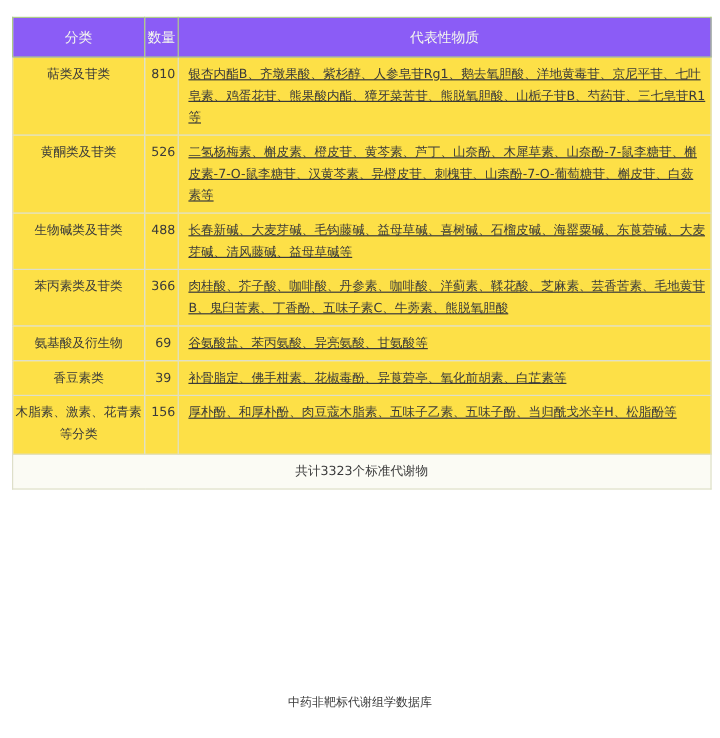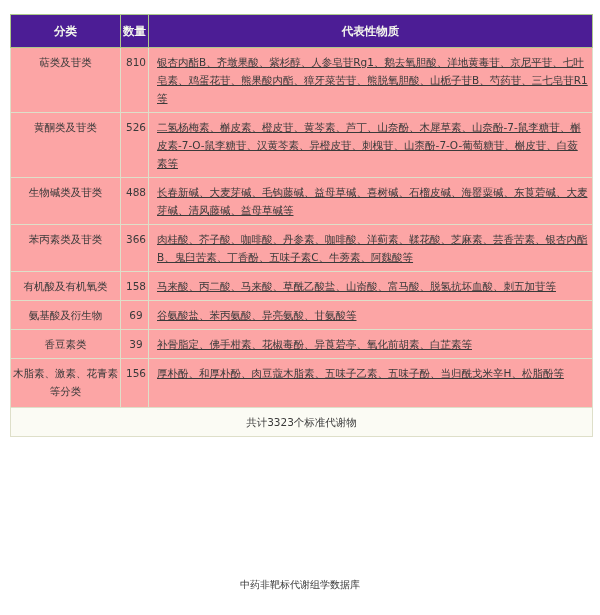--- a/index.html
+++ b/index.html
@@ -10,28 +10,28 @@
   }
   .tbl {
     position: absolute; left: 10px; top: 14px; width: 582px;
     border-collapse: collapse; table-layout: fixed;
     font-size: 10.5px;
   }
   .tbl col.c1 { width: 110px; }
   .tbl col.c2 { width: 28px; }
   .tbl col.c3 { width: 444px; }
   .tbl th {
-    background: #4c1d95; color: #f4f7ee; font-weight: bold;
+    background: #8b5cf6; color: #f4f7ee; font-weight: normal;
     font-size: 11.5px; height: 32px; padding: 0;
     border: 1px solid #adc98a;
   }
   .tbl td {
     border: 1px solid #dedfc9;
     padding: 5px 16px; line-height: 18px; vertical-align: top;
-    background: #fca5a5;
+    background: #fde047;
   }
   .tbl td.cat { text-align: center; padding-left: 2px; padding-right: 2px; }
   .tbl td.num { text-align: center; padding-left: 5px; padding-right: 2px; }
   .tbl td.sub { padding-left: 8px; padding-right: 4px; text-decoration: underline; }
   .tbl tr.total td {
     background: #fbfbf4; text-align: center; height: 18px; padding: 5px 0;
   }
   .caption {
     position: absolute; left: 0; width: 600px; top: 578px;
     text-align: center; font-size: 10px; color: #3a3a3a;
@@ -65,26 +65,21 @@
       <td class="sub">二氢杨梅素、槲皮素、橙皮苷、黄芩素、芦丁、山奈酚、木犀草素、山奈酚-7-鼠李糖苷、槲皮素-7-O-鼠李糖苷、汉黄芩素、异橙皮苷、刺槐苷、山柰酚-7-O-葡萄糖苷、槲皮苷、白蔹素等</td>
     </tr>
     <tr style="height:45px">
       <td class="cat">生物碱类及苷类</td>
       <td class="num">488</td>
       <td class="sub">长春新碱、大麦芽碱、毛钩藤碱、益母草碱、喜树碱、石榴皮碱、海罂粟碱、东莨菪碱、大麦芽碱、清风藤碱、益母草碱等</td>
     </tr>
     <tr style="height:46px">
       <td class="cat">苯丙素类及苷类</td>
       <td class="num">366</td>
-      <td class="sub">肉桂酸、芥子酸、咖啡酸、丹参素、咖啡酸、洋蓟素、鞣花酸、芝麻素、芸香苦素、银杏内酯B、鬼臼苦素、丁香酚、五味子素C、牛蒡素、阿魏酸等</td>
-    </tr>
-    <tr style="height:28px">
-      <td class="cat">有机酸及有机氧类</td>
-      <td class="num">158</td>
-      <td class="sub">马来酸、丙二酸、马来酸、草酰乙酸盐、山嵛酸、富马酸、脱氢抗坏血酸、刺五加苷等</td>
+      <td class="sub">肉桂酸、芥子酸、咖啡酸、丹参素、咖啡酸、洋蓟素、鞣花酸、芝麻素、芸香苦素、毛地黄苷B、鬼臼苦素、丁香酚、五味子素C、牛蒡素、熊脱氧胆酸</td>
     </tr>
     <tr style="height:27px">
       <td class="cat">氨基酸及衍生物</td>
       <td class="num">69</td>
       <td class="sub">谷氨酸盐、苯丙氨酸、异亮氨酸、甘氨酸等</td>
     </tr>
     <tr style="height:28px">
       <td class="cat">香豆素类</td>
       <td class="num">39</td>
       <td class="sub">补骨脂定、佛手柑素、花椒毒酚、异莨菪亭、氧化前胡素、白芷素等</td>

